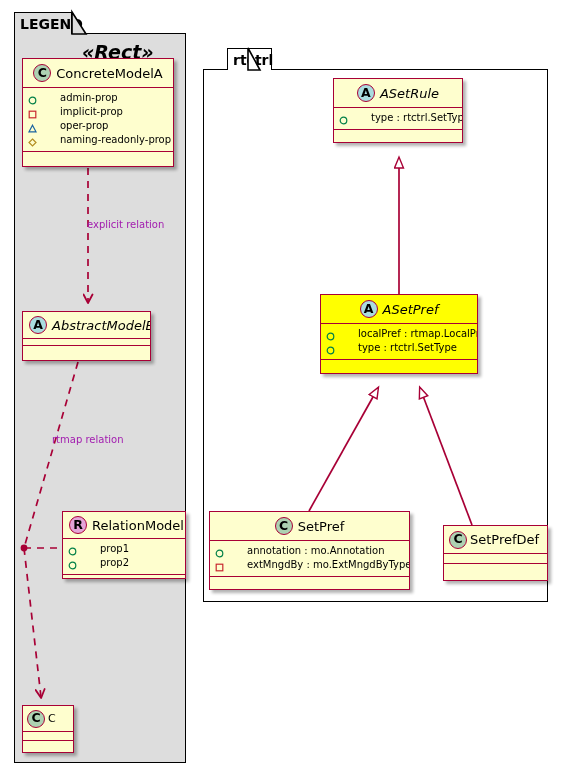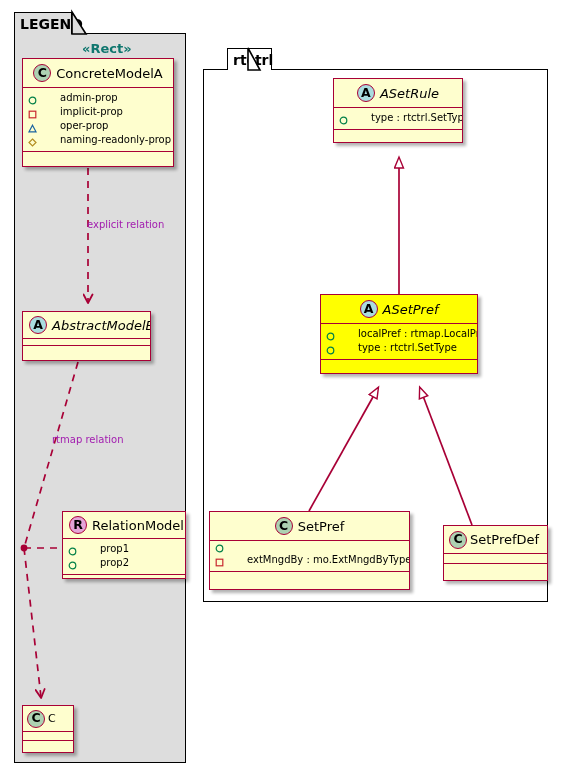--- a/index.html
+++ b/index.html
@@ -114,23 +114,24 @@
   .vis {
     width: 9px; height: 9px;
     flex: 0 0 9px;
     position: relative;
   }
   .vis svg { display: block; }
 
   
   .stereo {
     position: absolute;
-    font-size: 13px;
+    font-size: 19px;
+    font-style: italic;
     font-weight: bold;
-    color: #0f766e;
+    color: #000000;
     white-space: nowrap;
     z-index: 9;
   }
 
   
   .edge-label {
     position: absolute;
     font-size: 10px;
     color: #a21caf;
     white-space: nowrap;
@@ -303,20 +304,21 @@
       <span class="badge C">C</span>
       <span class="cls-name">SetPref</span>
     </div>
     <div class="cls-attrs">
       <div class="attr">
         <span class="vis">
           <svg width="9" height="9" viewBox="0 0 9 9">
               <circle cx="4.5" cy="4.5" r="3.3" fill="none" stroke="#038048" stroke-width="1.2"></circle>
             </svg>
         </span>
+        <span>annotation : mo.Annotation</span>
       </div>
       <div class="attr">
         <span class="vis">
           <svg width="9" height="9" viewBox="0 0 9 9">
               <rect x="1.2" y="1.2" width="6.6" height="6.6" fill="none" stroke="#C82930" stroke-width="1.2"></rect>
             </svg>
         </span>
         <span>extMngdBy : mo.ExtMngdByType</span>
       </div>
     </div>

